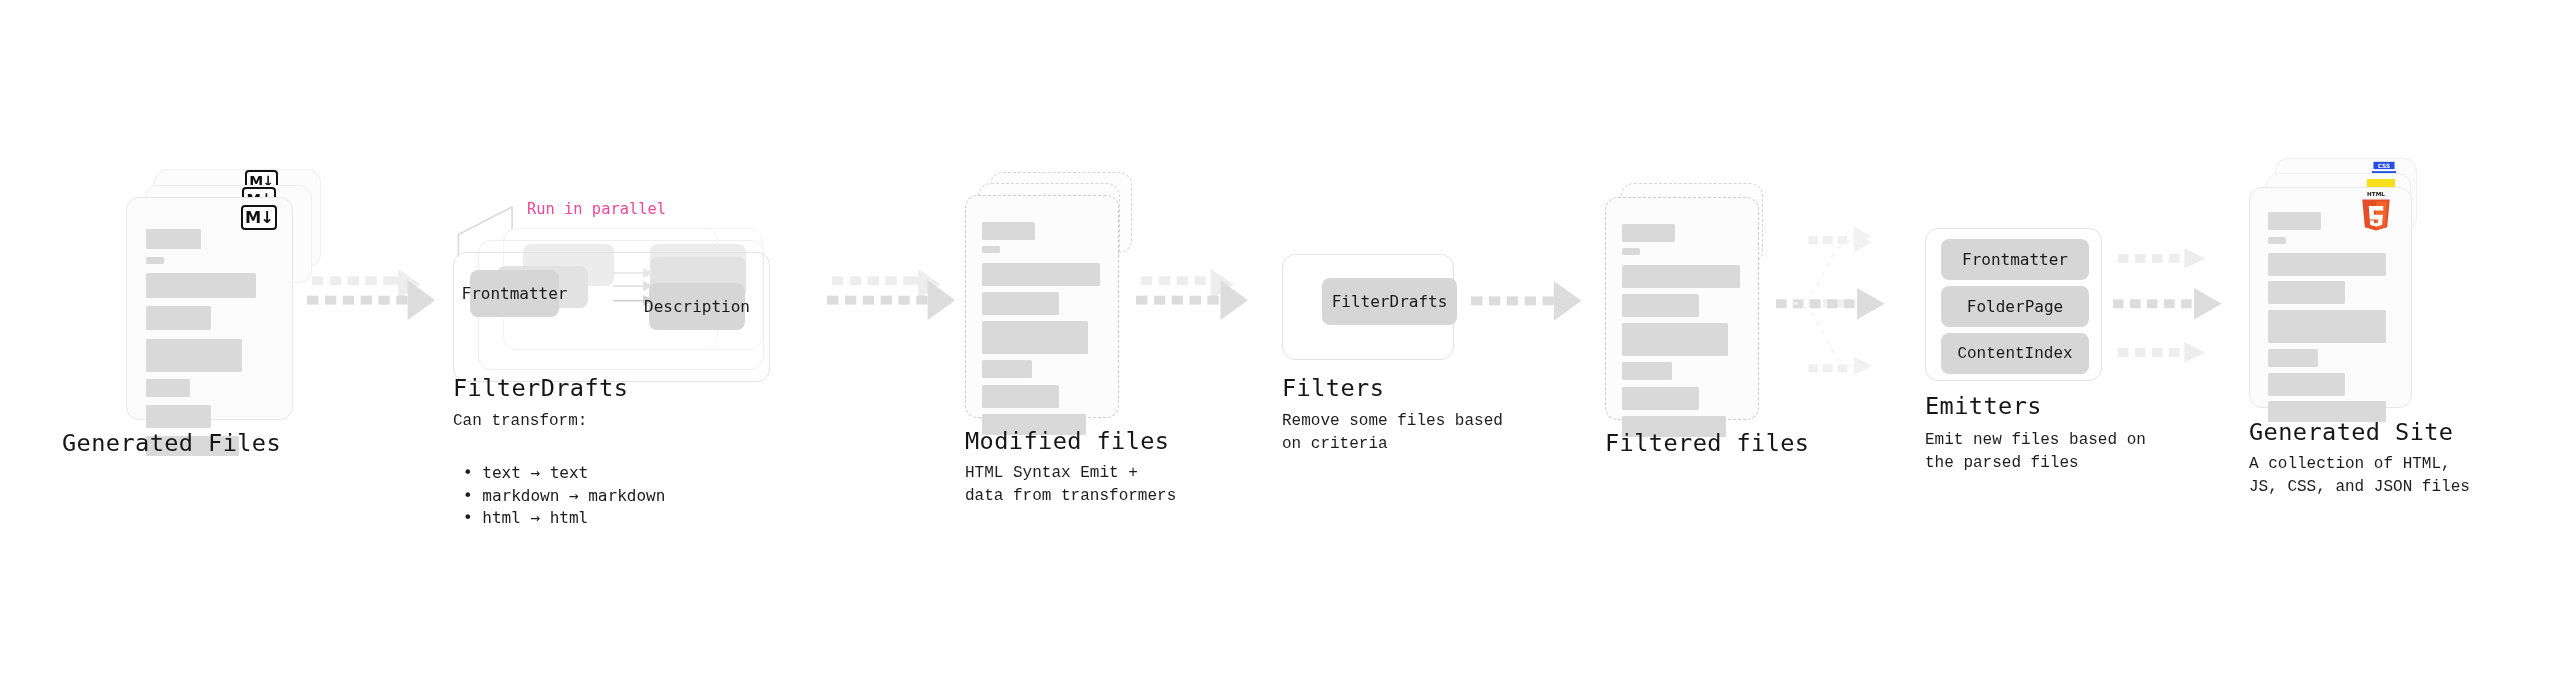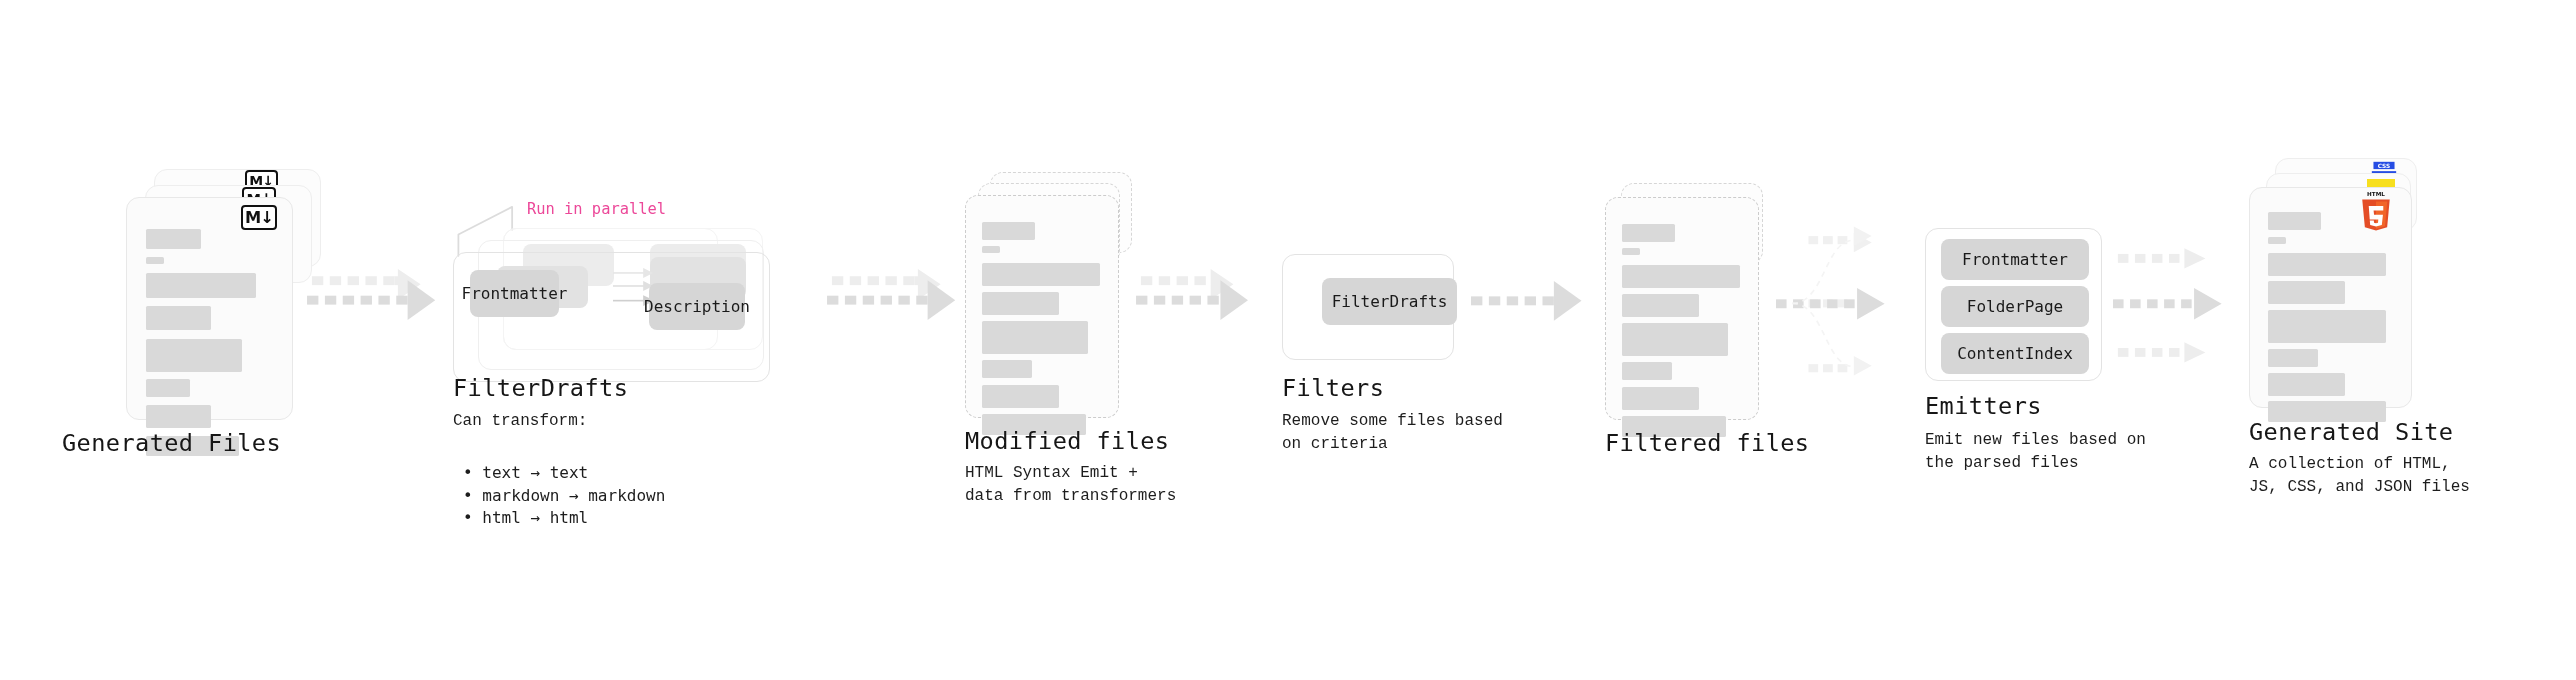--- a/index.html
+++ b/index.html
@@ -313,21 +313,21 @@
 
       <path d="M20 93 C60 93 60 15 96 15" fill="none" stroke="#f4f4f4" stroke-width="2" stroke-dasharray="7 6"></path>
       <path d="M20 93 C60 93 60 171 96 171" fill="none" stroke="#f4f4f4" stroke-width="2" stroke-dasharray="7 6"></path>
     </svg>
   </div>
 
   <div class="abs" style="left:0;top:0;">
     <div class="panel" style="left:1925px;top:228px;width:177px;height:153px;"></div>
     <div class="chip" style="left:1941px;top:239px;width:148px;height:41px;font-size:16px;">Frontmatter</div>
     <div class="chip" style="left:1941px;top:286px;width:148px;height:41px;font-size:16px;">FolderPage</div>
-    <div class="chip" style="left:1941px;top:333px;width:148px;height:41px;font-size:16px;">ContentIndex</div>
+    <div class="chip" style="left:1941px;top:333px;width:148px;height:41px;font-size:16px;font-family:Liberation Mono, monospace;">ContentIndex</div>
     <div class="title" style="left:1925px;top:392px;">Emitters</div>
     <div class="sub" style="left:1925px;top:429px;">Emit new files based on
 the parsed files</div>
   </div>
 
   <div class="abs" style="left:2113px;top:228px;">
     <svg width="150" height="154" viewBox="0 0 185 190">
       <g fill="#ededed">
         <rect x="6" y="32" width="13" height="11"></rect>
           <rect x="27" y="32" width="13" height="11"></rect>

